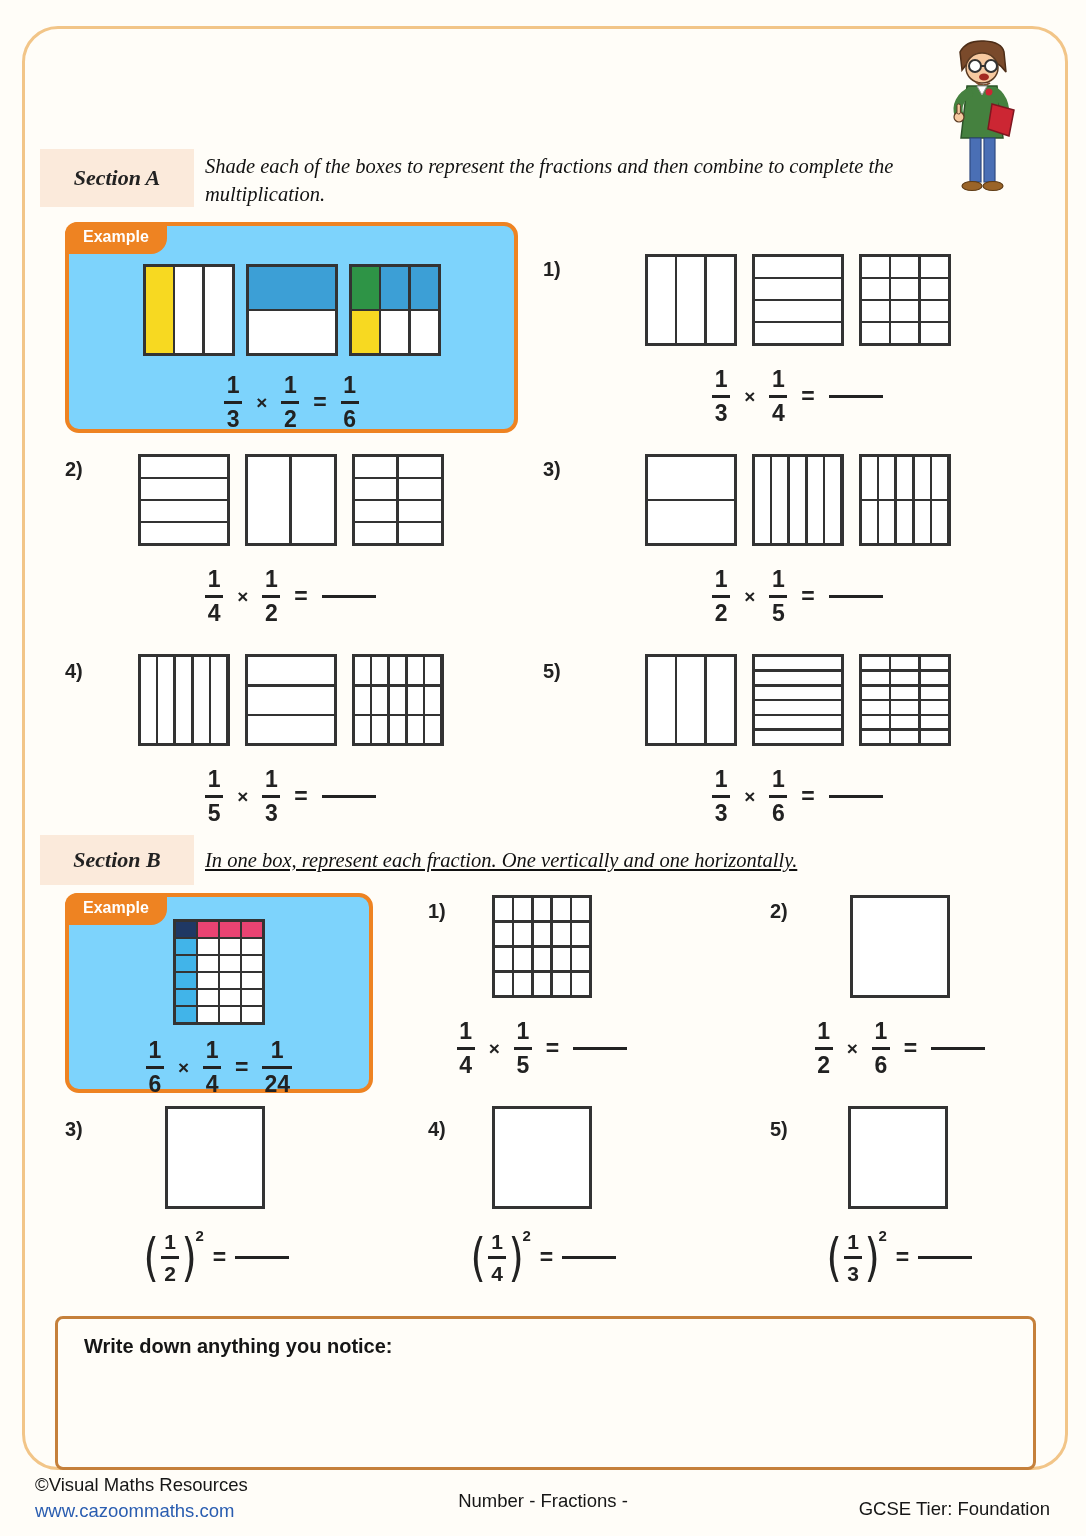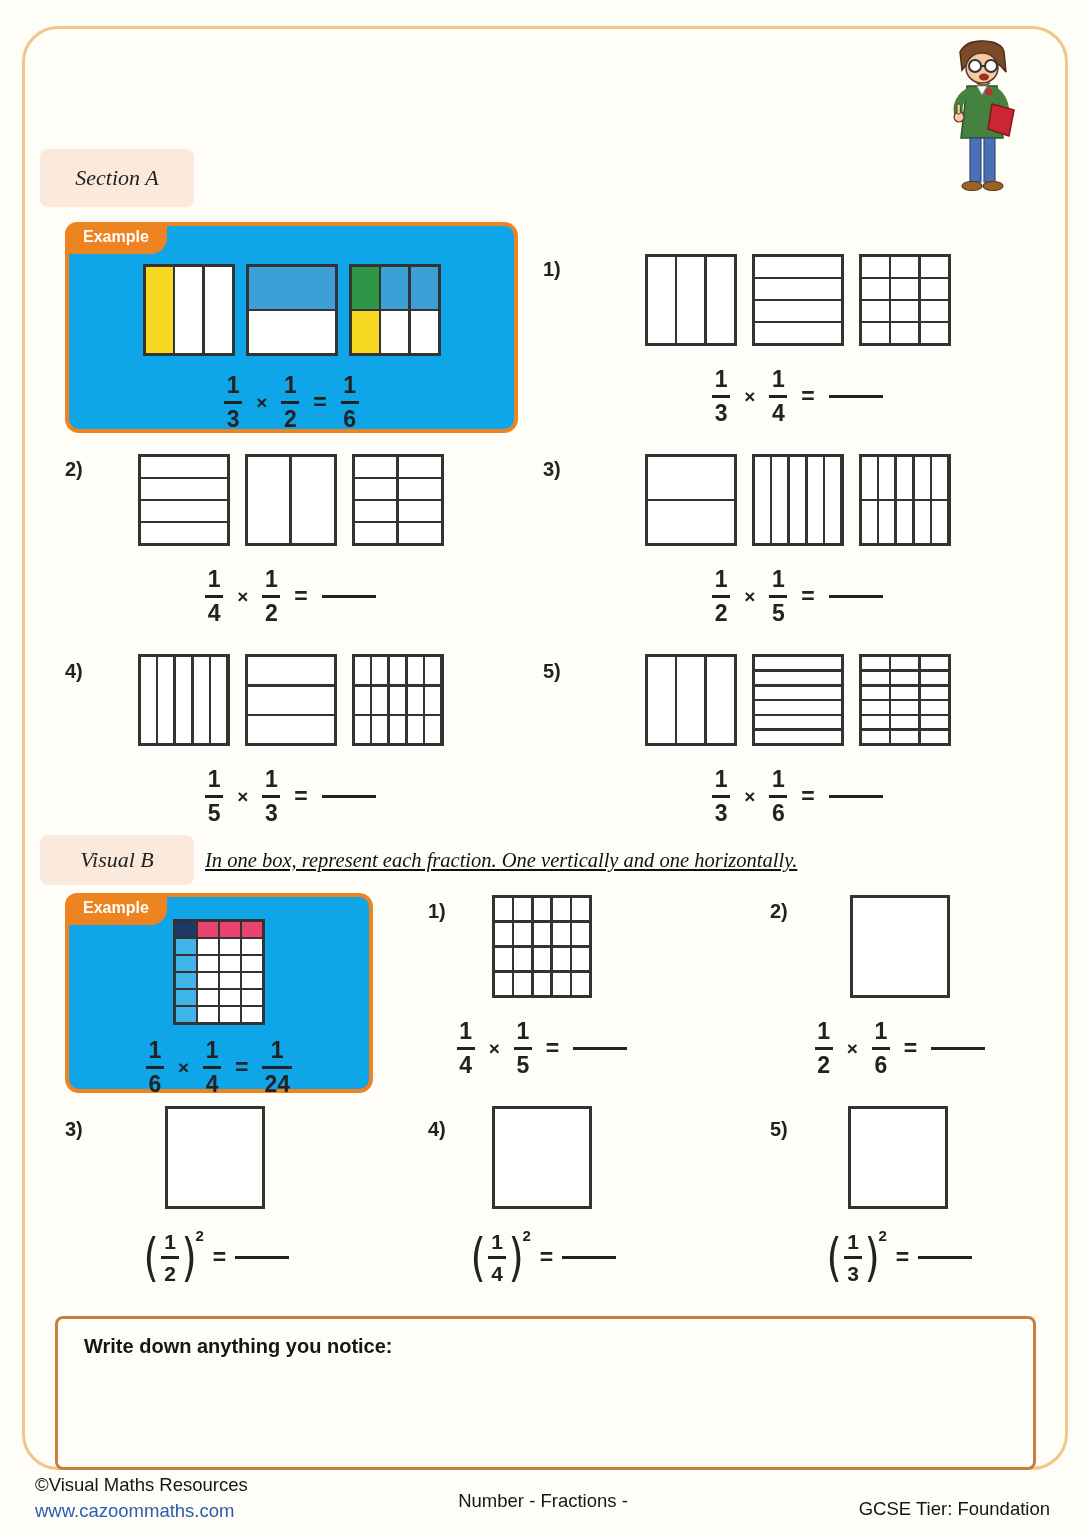--- a/index.html
+++ b/index.html
@@ -12,32 +12,32 @@
   
   .title-box{position:absolute;left:48px;top:44px;width:880px;height:90px;background:#fffdf8;
     border:3px solid #1a1a1a;border-radius:22px;}
   .title-box h1{position:absolute;left:46px;top:7px;margin:0;font-size:31px;line-height:38px;
     font-weight:bold;letter-spacing:-0.5px;color:#161616;}
   .logo{position:absolute;right:14px;top:10px;width:86px;text-align:center;}
   .logo-text{font-family:"Liberation Serif",serif;font-weight:bold;font-size:17px;letter-spacing:0.5px;margin-top:-2px;}
   .teacher{position:absolute;left:932px;top:38px;}
 
   
-  .section-label{position:absolute;background:#fbeadb;border-radius:8px;
-    font-family:"Liberation Serif",serif;font-style:italic;font-weight:normal;font-size:22px;
+  .section-label{position:absolute;background:#fbeadb;border-radius:0;
+    font-family:"Liberation Serif",serif;font-style:italic;font-weight:bold;font-size:22px;
     display:flex;align-items:center;justify-content:center;color:#222;}
   .label-a{left:40px;top:149px;width:154px;height:58px;}
   .label-b{left:40px;top:835px;width:154px;height:50px;}
   .instruction{position:absolute;left:205px;font-family:"Liberation Serif",serif;
     font-style:italic;font-size:20.5px;line-height:28px;color:#111;}
   .instr-a{top:152px;width:735px;}
   .instr-b{top:846px;width:790px;text-decoration:underline;}
 
   
-  .example-box{position:absolute;background:#0ea5e9;border:4px solid #ee8322;border-radius:14px;}
+  .example-box{position:absolute;background:#7dd3fc;border:4px solid #ee8322;border-radius:14px;}
   .ex-a{left:65px;top:222px;width:445px;height:203px;}
   .ex-b{left:65px;top:893px;width:300px;height:192px;}
   .example-tab{position:absolute;left:-4px;top:-4px;background:#ee8322;color:#fff;
     font-weight:bold;font-size:16px;padding:6px 18px 8px;border-radius:12px 3px 16px 3px;}
 
   
   .prow{position:absolute;display:flex;flex-direction:column;align-items:center;}
   .prow-a1{left:575px;top:254px;width:445px;}
   .prow-a2{left:68px; top:454px;width:445px;}
   .prow-a3{left:575px;top:454px;width:445px;}
@@ -115,20 +115,21 @@
     <rect x="25" y="66" width="3.4" height="10" rx="1.6" fill="#f6c9a0" stroke="#5a3a22" stroke-width="1"></rect>
     <path d="M62,53 C72,60 75,72 71,84" fill="none" stroke="#45813f" stroke-width="9"></path>
     <polygon points="60,66 82,72 77,98 56,91" fill="#cc2633" stroke="#7e1720" stroke-width="1.5"></polygon>
     <rect x="38" y="100" width="11" height="44" fill="#4a6fb5" stroke="#2f4a80" stroke-width="1.2"></rect>
     <rect x="52" y="100" width="11" height="44" fill="#4a6fb5" stroke="#2f4a80" stroke-width="1.2"></rect>
     <ellipse cx="40" cy="148" rx="10" ry="4.5" fill="#9a6428" stroke="#5f3c15" stroke-width="1.2"></ellipse>
     <ellipse cx="61" cy="148" rx="10" ry="4.5" fill="#9a6428" stroke="#5f3c15" stroke-width="1.2"></ellipse>
   </svg>
 
   <div class="section-label label-a">Section A</div>
+  <div class="instruction instr-a">Shade each of the boxes to represent the fractions and then combine to complete the multiplication.</div>
 
   <div class="example-box ex-a">
     <div class="example-tab">Example</div>
     <div class="figs fig-a">
         <div class="grid-box" style="grid-template-columns: repeat(3, 1fr); grid-template-rows: repeat(1, 1fr);">
           <div class="cell" style="background: rgb(247, 217, 33);"></div>
           <div class="cell"></div>
           <div class="cell"></div>
         </div>
         <div class="grid-box" style="grid-template-columns: repeat(1, 1fr); grid-template-rows: repeat(2, 1fr);">
@@ -393,21 +394,21 @@
         <span class="frac">
           <span class="fnum">1</span>
           <span class="fbar"></span>
           <span class="fden">6</span>
         </span>
         <span class="op eqs">=</span>
         <span class="blank"></span>
       </div>
   </div>
 
-  <div class="section-label label-b">Visual B</div>
+  <div class="section-label label-b">Section B</div>
   <div class="instruction instr-b">In one box, represent each fraction. One vertically and one horizontally.</div>
 
   <div class="example-box ex-b">
     <div class="example-tab">Example</div>
     <div class="figs fig-bex">
         <div class="grid-box" style="grid-template-columns: repeat(4, 1fr); grid-template-rows: repeat(6, 1fr);">
           <div class="cell" style="background: rgb(31, 56, 100);"></div>
           <div class="cell" style="background: rgb(233, 67, 114);"></div>
           <div class="cell" style="background: rgb(233, 67, 114);"></div>
           <div class="cell" style="background: rgb(233, 67, 114);"></div>

